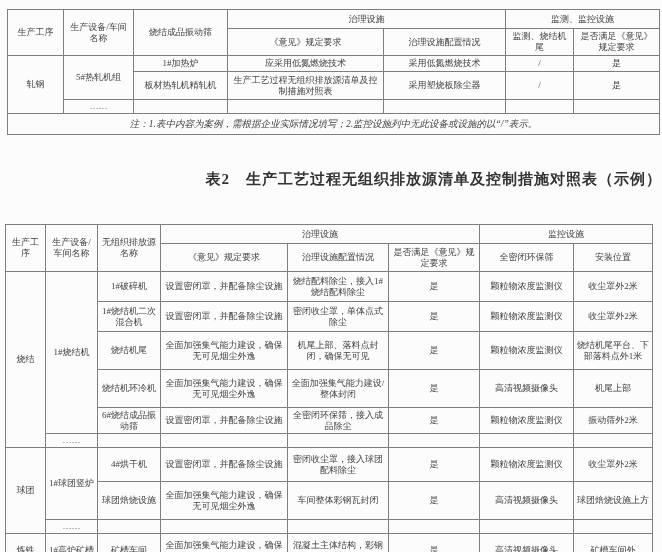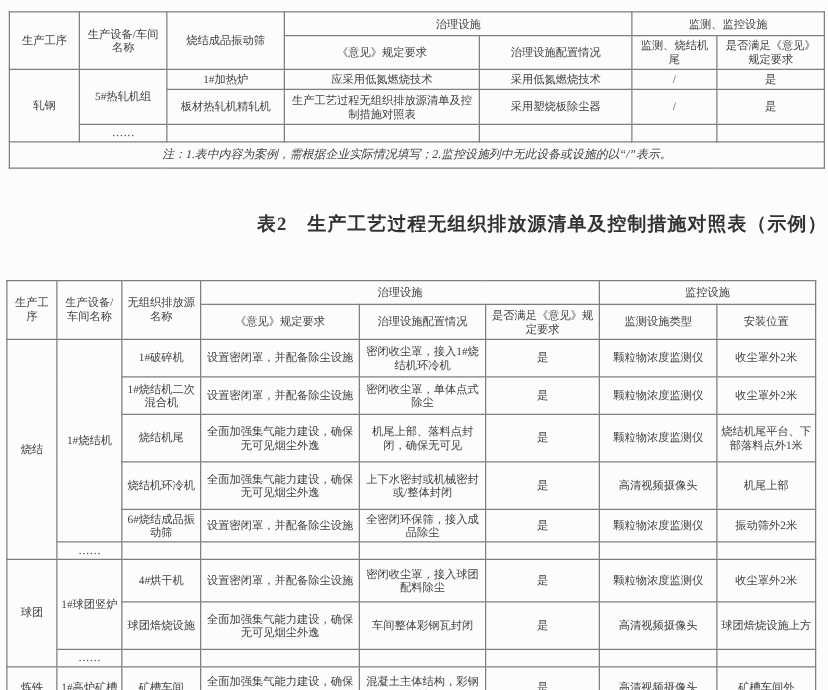--- a/index.html
+++ b/index.html
@@ -109,29 +109,29 @@
       <td rowspan="2">生产工序</td>
       <td rowspan="2">生产设备/车间名称</td>
       <td rowspan="2">无组织排放源名称</td>
       <td colspan="3">治理设施</td>
       <td colspan="2">监控设施</td>
     </tr>
     <tr style="height:28px">
       <td>《意见》规定要求</td>
       <td>治理设施配置情况</td>
       <td>是否满足《意见》规定要求</td>
-      <td>监测设施类型</td>
+      <td>全密闭环保筛</td>
       <td>安装位置</td>
     </tr>
     <tr style="height:30px">
       <td rowspan="6">烧结</td>
       <td rowspan="5">1#烧结机</td>
       <td>1#破碎机</td>
       <td>设置密闭罩，并配备除尘设施</td>
-      <td>密闭收尘罩，接入1#烧结机环冷机</td>
+      <td>烧结配料除尘，接入1#烧结配料除尘</td>
       <td>是</td>
       <td>颗粒物浓度监测仪</td>
       <td>收尘罩外2米</td>
     </tr>
     <tr style="height:30px">
       <td>1#烧结机二次混合机</td>
       <td>设置密闭罩，并配备除尘设施</td>
       <td>密闭收尘罩，单体点式除尘</td>
       <td>是</td>
       <td>颗粒物浓度监测仪</td>
@@ -141,21 +141,21 @@
       <td>烧结机尾</td>
       <td>全面加强集气能力建设，确保无可见烟尘外逸</td>
       <td>机尾上部、落料点封闭，确保无可见</td>
       <td>是</td>
       <td>颗粒物浓度监测仪</td>
       <td>烧结机尾平台、下部落料点外1米</td>
     </tr>
     <tr style="height:38px">
       <td>烧结机环冷机</td>
       <td>全面加强集气能力建设，确保无可见烟尘外逸</td>
-      <td>上下水密封或机械密封或/整体封闭</td>
+      <td>全面加强集气能力建设/整体封闭</td>
       <td>是</td>
       <td>高清视频摄像头</td>
       <td>机尾上部</td>
     </tr>
     <tr style="height:26px">
       <td>6#烧结成品振动筛</td>
       <td>设置密闭罩，并配备除尘设施</td>
       <td>全密闭环保筛，接入成品除尘</td>
       <td>是</td>
       <td>颗粒物浓度监测仪</td>

